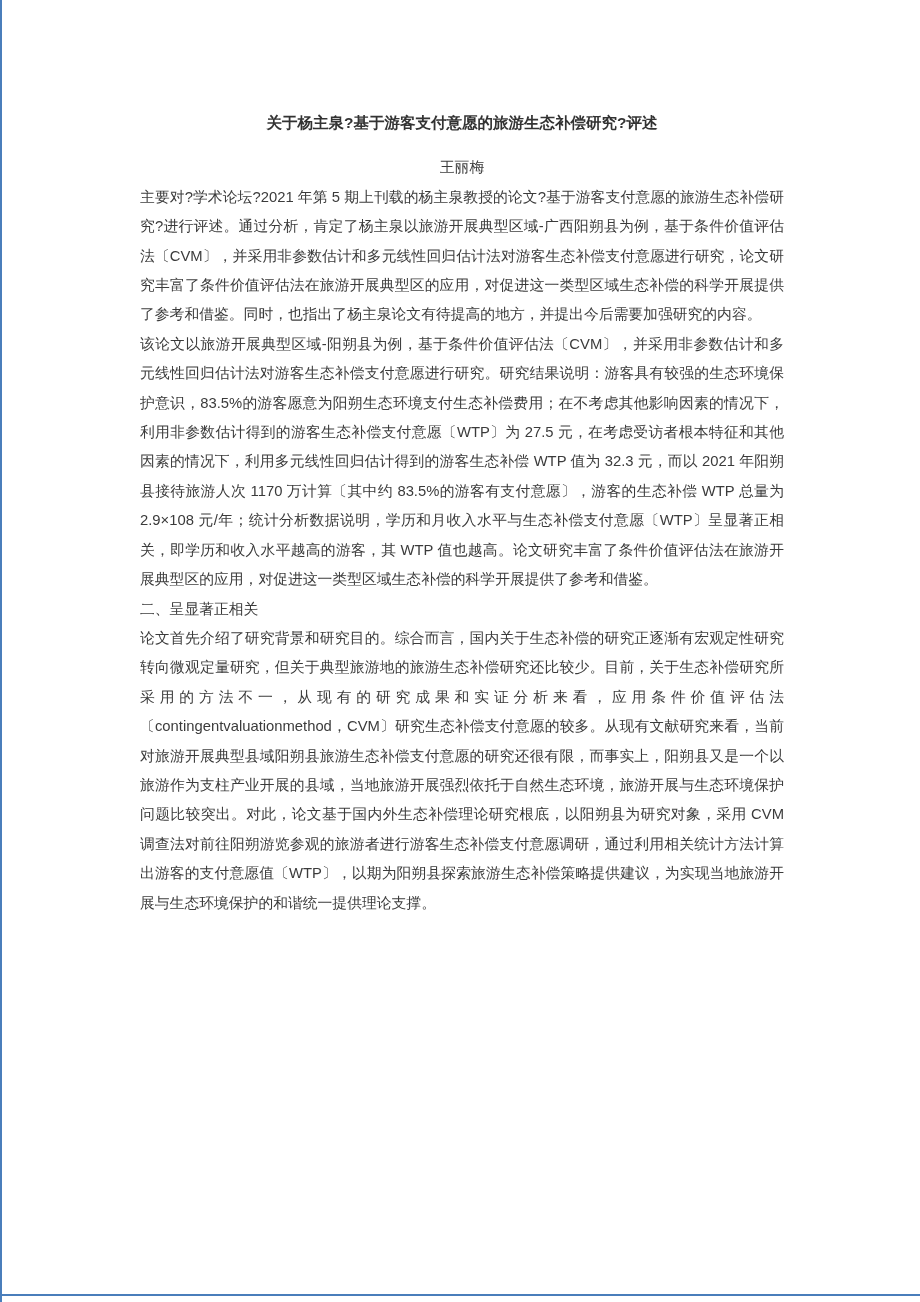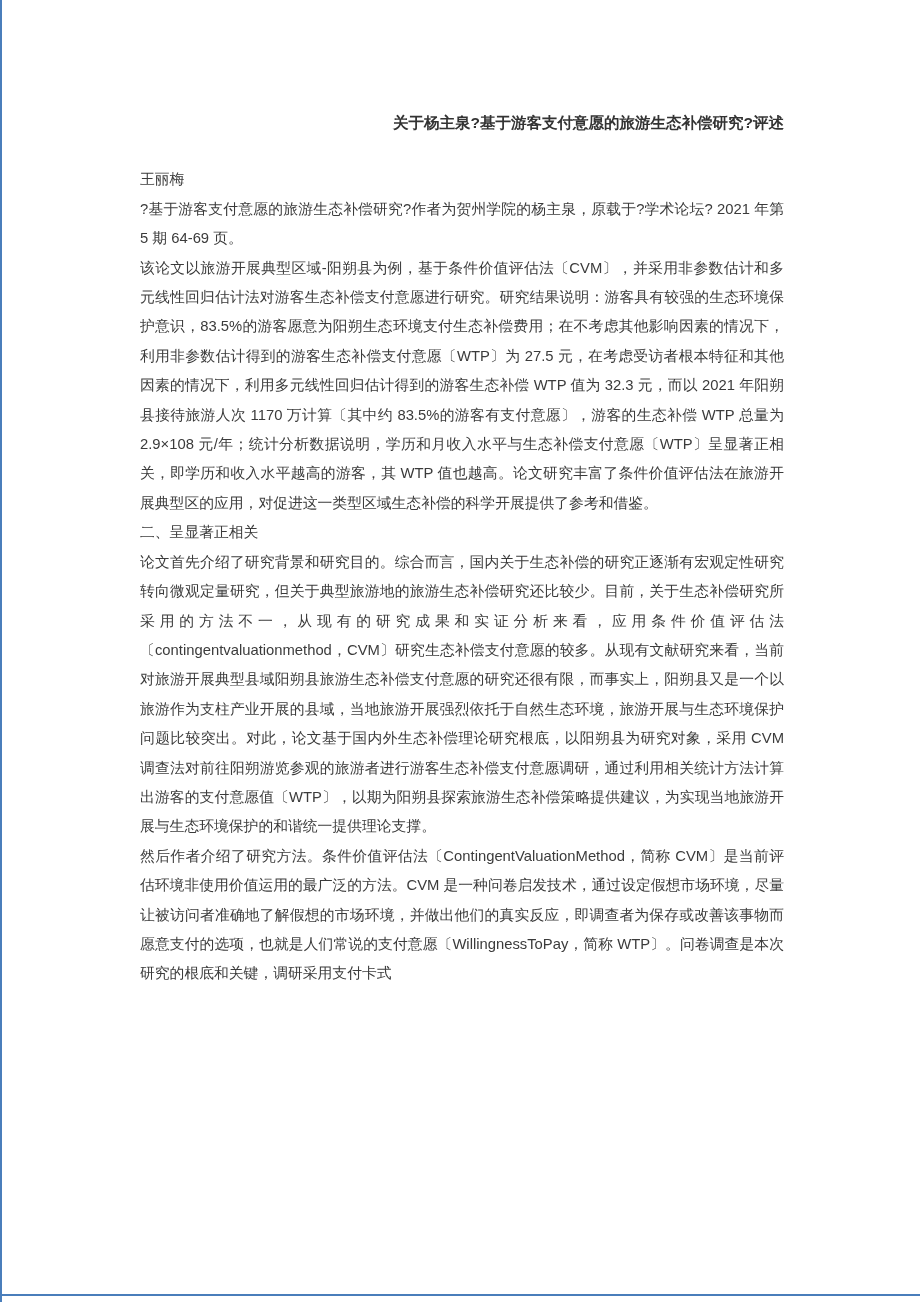--- a/index.html
+++ b/index.html
@@ -41,57 +41,56 @@
     left: 140px;
     width: 644px;
     color: #3b3b3b;
     font-size: 14.8px;
     line-height: 29.4px;
   }
 
   .doc-title {
     font-size: 15.5px;
     font-weight: bold;
-    text-align: right;
+    text-align: center;
     line-height: 29.4px;
-    margin-bottom: 28px;
+    margin-bottom: 16px;
     color: #333333;
   }
 
   .para {
     text-align: justify;
     text-justify: inter-ideograph;
     word-break: break-word;
     overflow-wrap: break-word;
   }
 
   .author-line {
-    text-align: left;
+    text-align: center;
   }
 </style>
 </head>
 <body>
 
 <div class="page">
 
   <div class="page-border-left"></div>
   <div class="page-border-bottom"></div>
 
   <div class="content">
 
     <div class="doc-title">关于杨主泉?基于游客支付意愿的旅游生态补偿研究?评述</div>
 
     <p class="para author-line">王丽梅</p>
 
+    <p class="para">主要对?学术论坛?2021 年第 5 期上刊载的杨主泉教授的论文?基于游客支付意愿的旅游生态补偿研究?进行评述。通过分析，肯定了杨主泉以旅游开展典型区域-广西阳朔县为例，基于条件价值评估法〔CVM〕，并采用非参数估计和多元线性回归估计法对游客生态补偿支付意愿进行研究，论文研究丰富了条件价值评估法在旅游开展典型区的应用，对促进这一类型区域生态补偿的科学开展提供了参考和借鉴。同时，也指出了杨主泉论文有待提高的地方，并提出今后需要加强研究的内容。</p>
 
 
-    <p class="para">?基于游客支付意愿的旅游生态补偿研究?作者为贺州学院的杨主泉，原载于?学术论坛? 2021 年第 5 期 64-69 页。</p>
 
     <p class="para">该论文以旅游开展典型区域-阳朔县为例，基于条件价值评估法〔CVM〕，并采用非参数估计和多元线性回归估计法对游客生态补偿支付意愿进行研究。研究结果说明：游客具有较强的生态环境保护意识，83.5%的游客愿意为阳朔生态环境支付生态补偿费用；在不考虑其他影响因素的情况下，利用非参数估计得到的游客生态补偿支付意愿〔WTP〕为 27.5 元，在考虑受访者根本特征和其他因素的情况下，利用多元线性回归估计得到的游客生态补偿 WTP 值为 32.3 元，而以 2021 年阳朔县接待旅游人次 1170 万计算〔其中约 83.5%的游客有支付意愿〕，游客的生态补偿 WTP 总量为 2.9×108 元/年；统计分析数据说明，学历和月收入水平与生态补偿支付意愿〔WTP〕呈显著正相关，即学历和收入水平越高的游客，其 WTP 值也越高。论文研究丰富了条件价值评估法在旅游开展典型区的应用，对促进这一类型区域生态补偿的科学开展提供了参考和借鉴。</p>
 
     <p class="para">二、呈显著正相关</p>
 
     <p class="para">论文首先介绍了研究背景和研究目的。综合而言，国内关于生态补偿的研究正逐渐有宏观定性研究转向微观定量研究，但关于典型旅游地的旅游生态补偿研究还比较少。目前，关于生态补偿研究所采用的方法不一，从现有的研究成果和实证分析来看，应用条件价值评估法〔contingentvaluationmethod，CVM〕研究生态补偿支付意愿的较多。从现有文献研究来看，当前对旅游开展典型县域阳朔县旅游生态补偿支付意愿的研究还很有限，而事实上，阳朔县又是一个以旅游作为支柱产业开展的县域，当地旅游开展强烈依托于自然生态环境，旅游开展与生态环境保护问题比较突出。对此，论文基于国内外生态补偿理论研究根底，以阳朔县为研究对象，采用 CVM 调查法对前往阳朔游览参观的旅游者进行游客生态补偿支付意愿调研，通过利用相关统计方法计算出游客的支付意愿值〔WTP〕，以期为阳朔县探索旅游生态补偿策略提供建议，为实现当地旅游开展与生态环境保护的和谐统一提供理论支撑。</p>
 
-    <p class="para">然后作者介绍了研究方法。条件价值评估法〔ContingentValuationMethod，简称 CVM〕是当前评估环境非使用价值运用的最广泛的方法。CVM 是一种问卷启发技术，通过设定假想市场环境，尽量让被访问者准确地了解假想的市场环境，并做出他们的真实反应，即调查者为保存或改善该事物而愿意支付的选项，也就是人们常说的支付意愿〔WillingnessToPay，简称 WTP〕。问卷调查是本次研究的根底和关键，调研采用支付卡式</p>
 
   </div>
 </div>
 
 </body></html>

